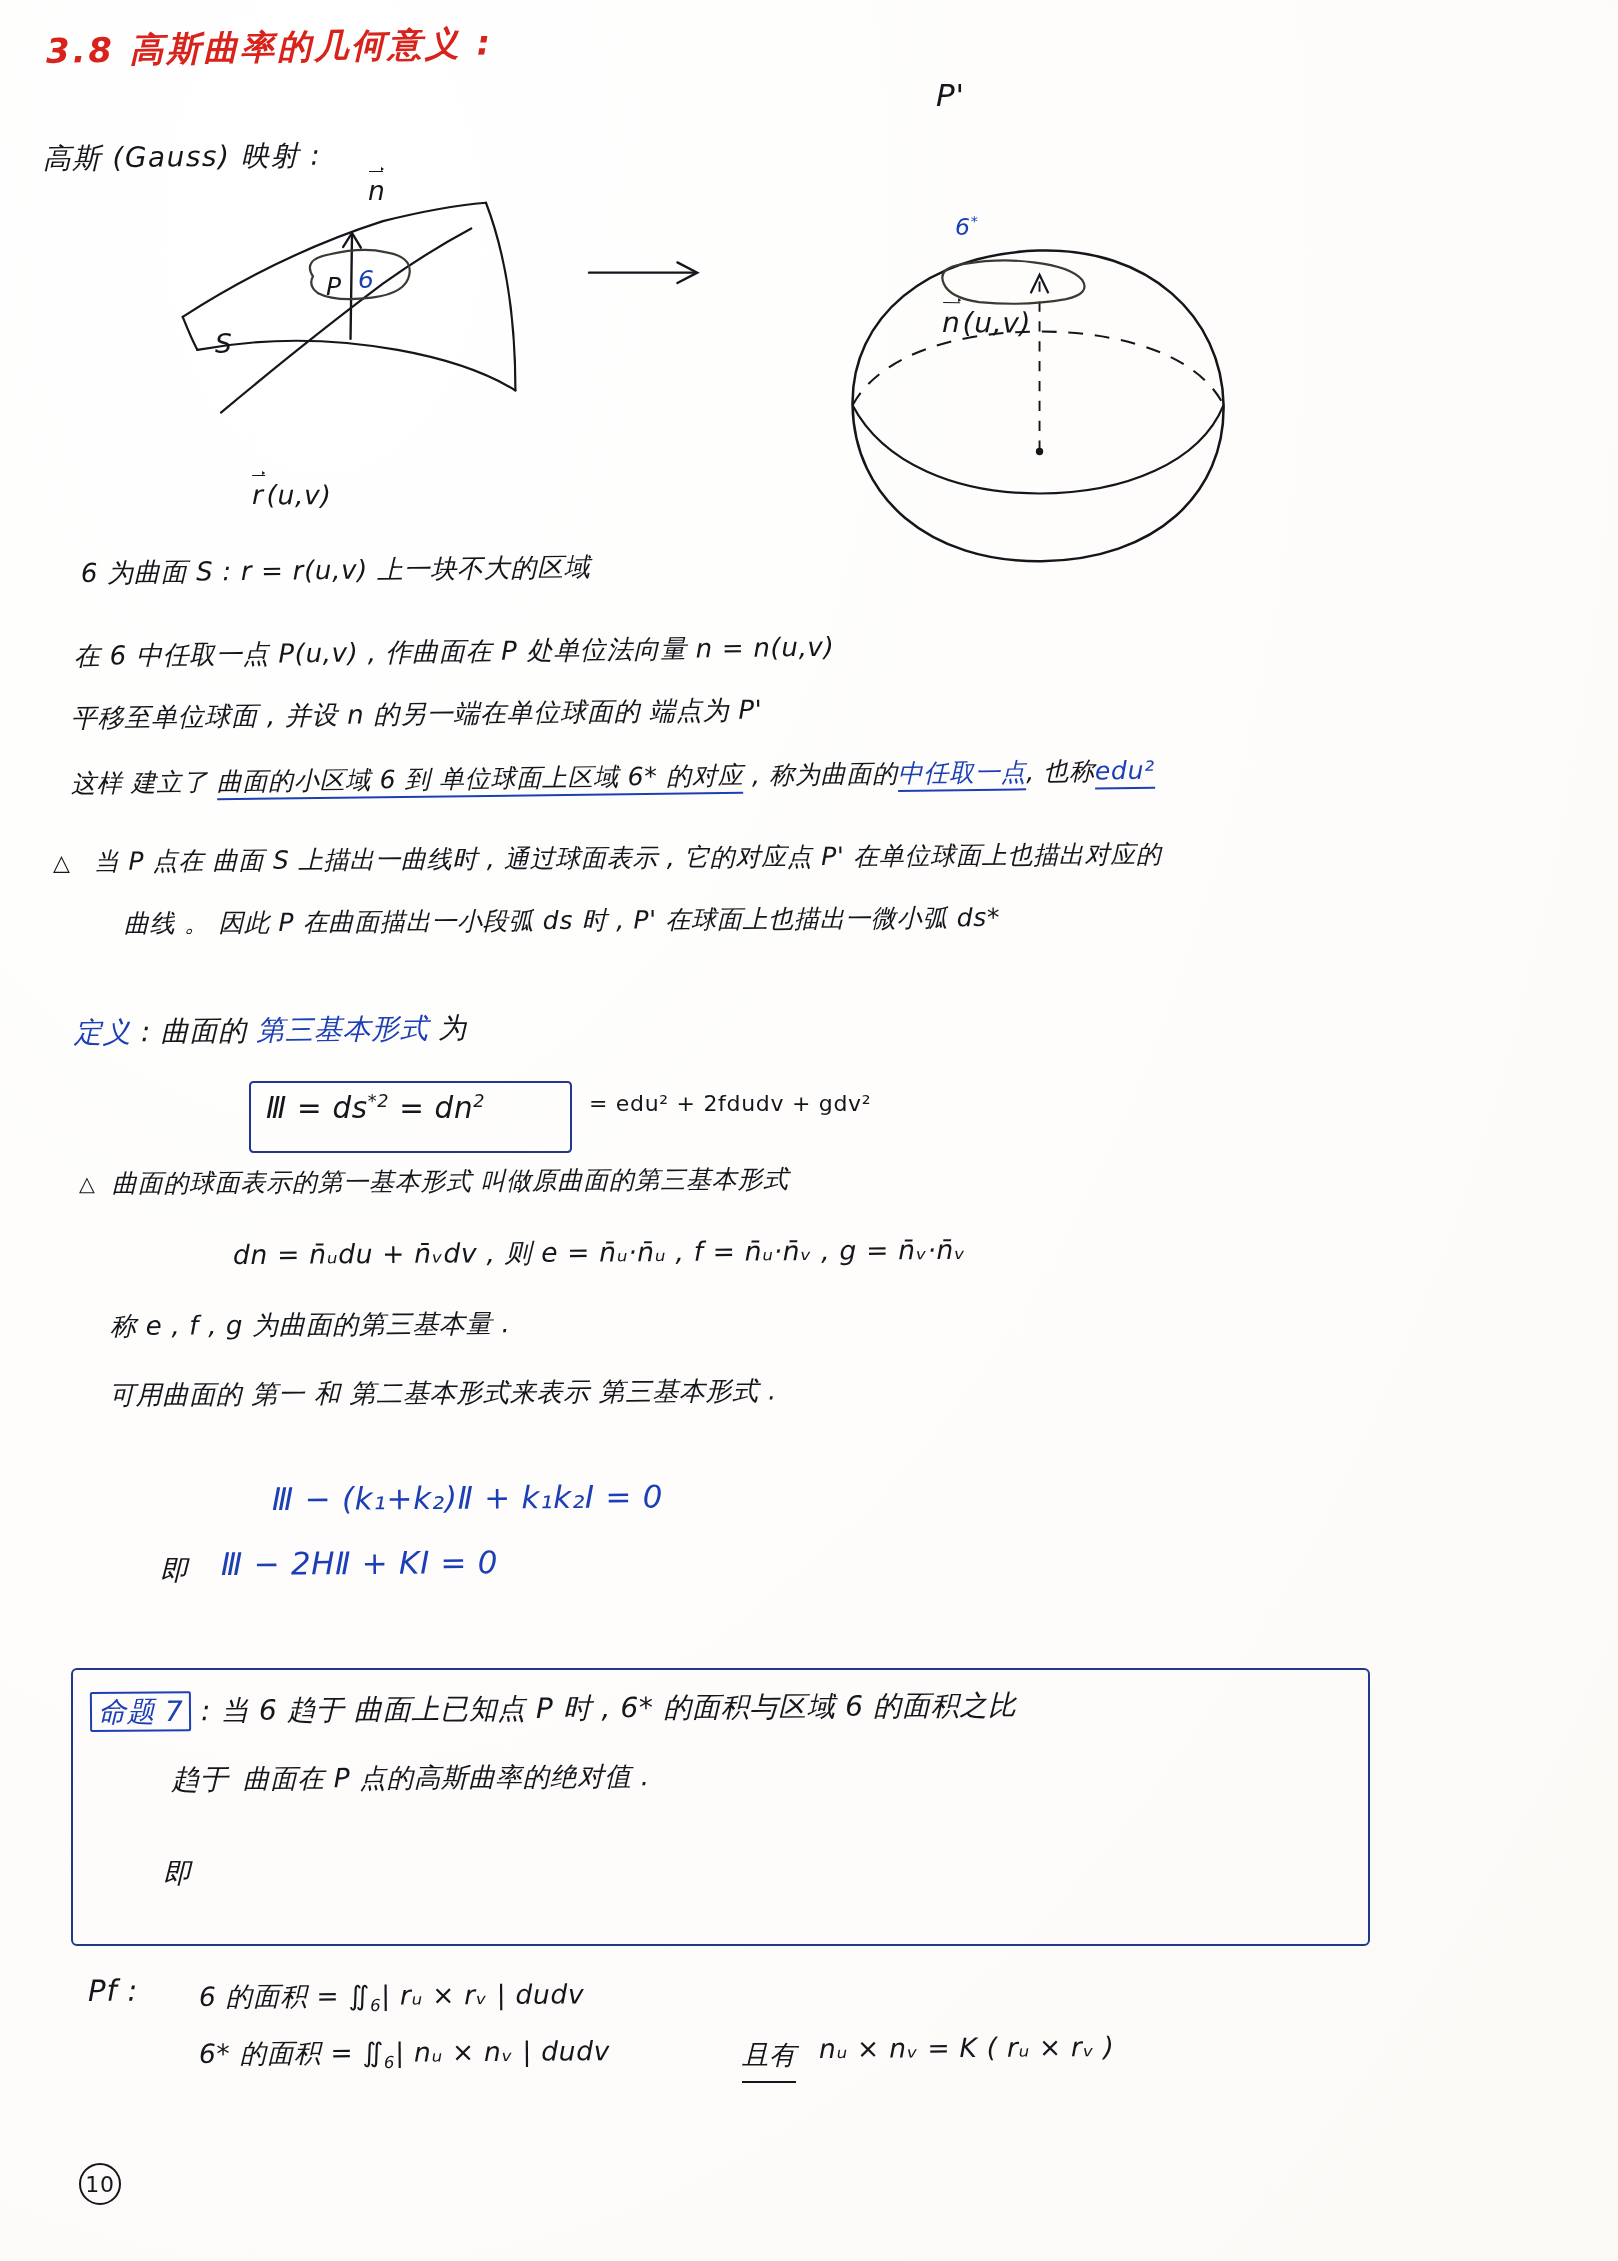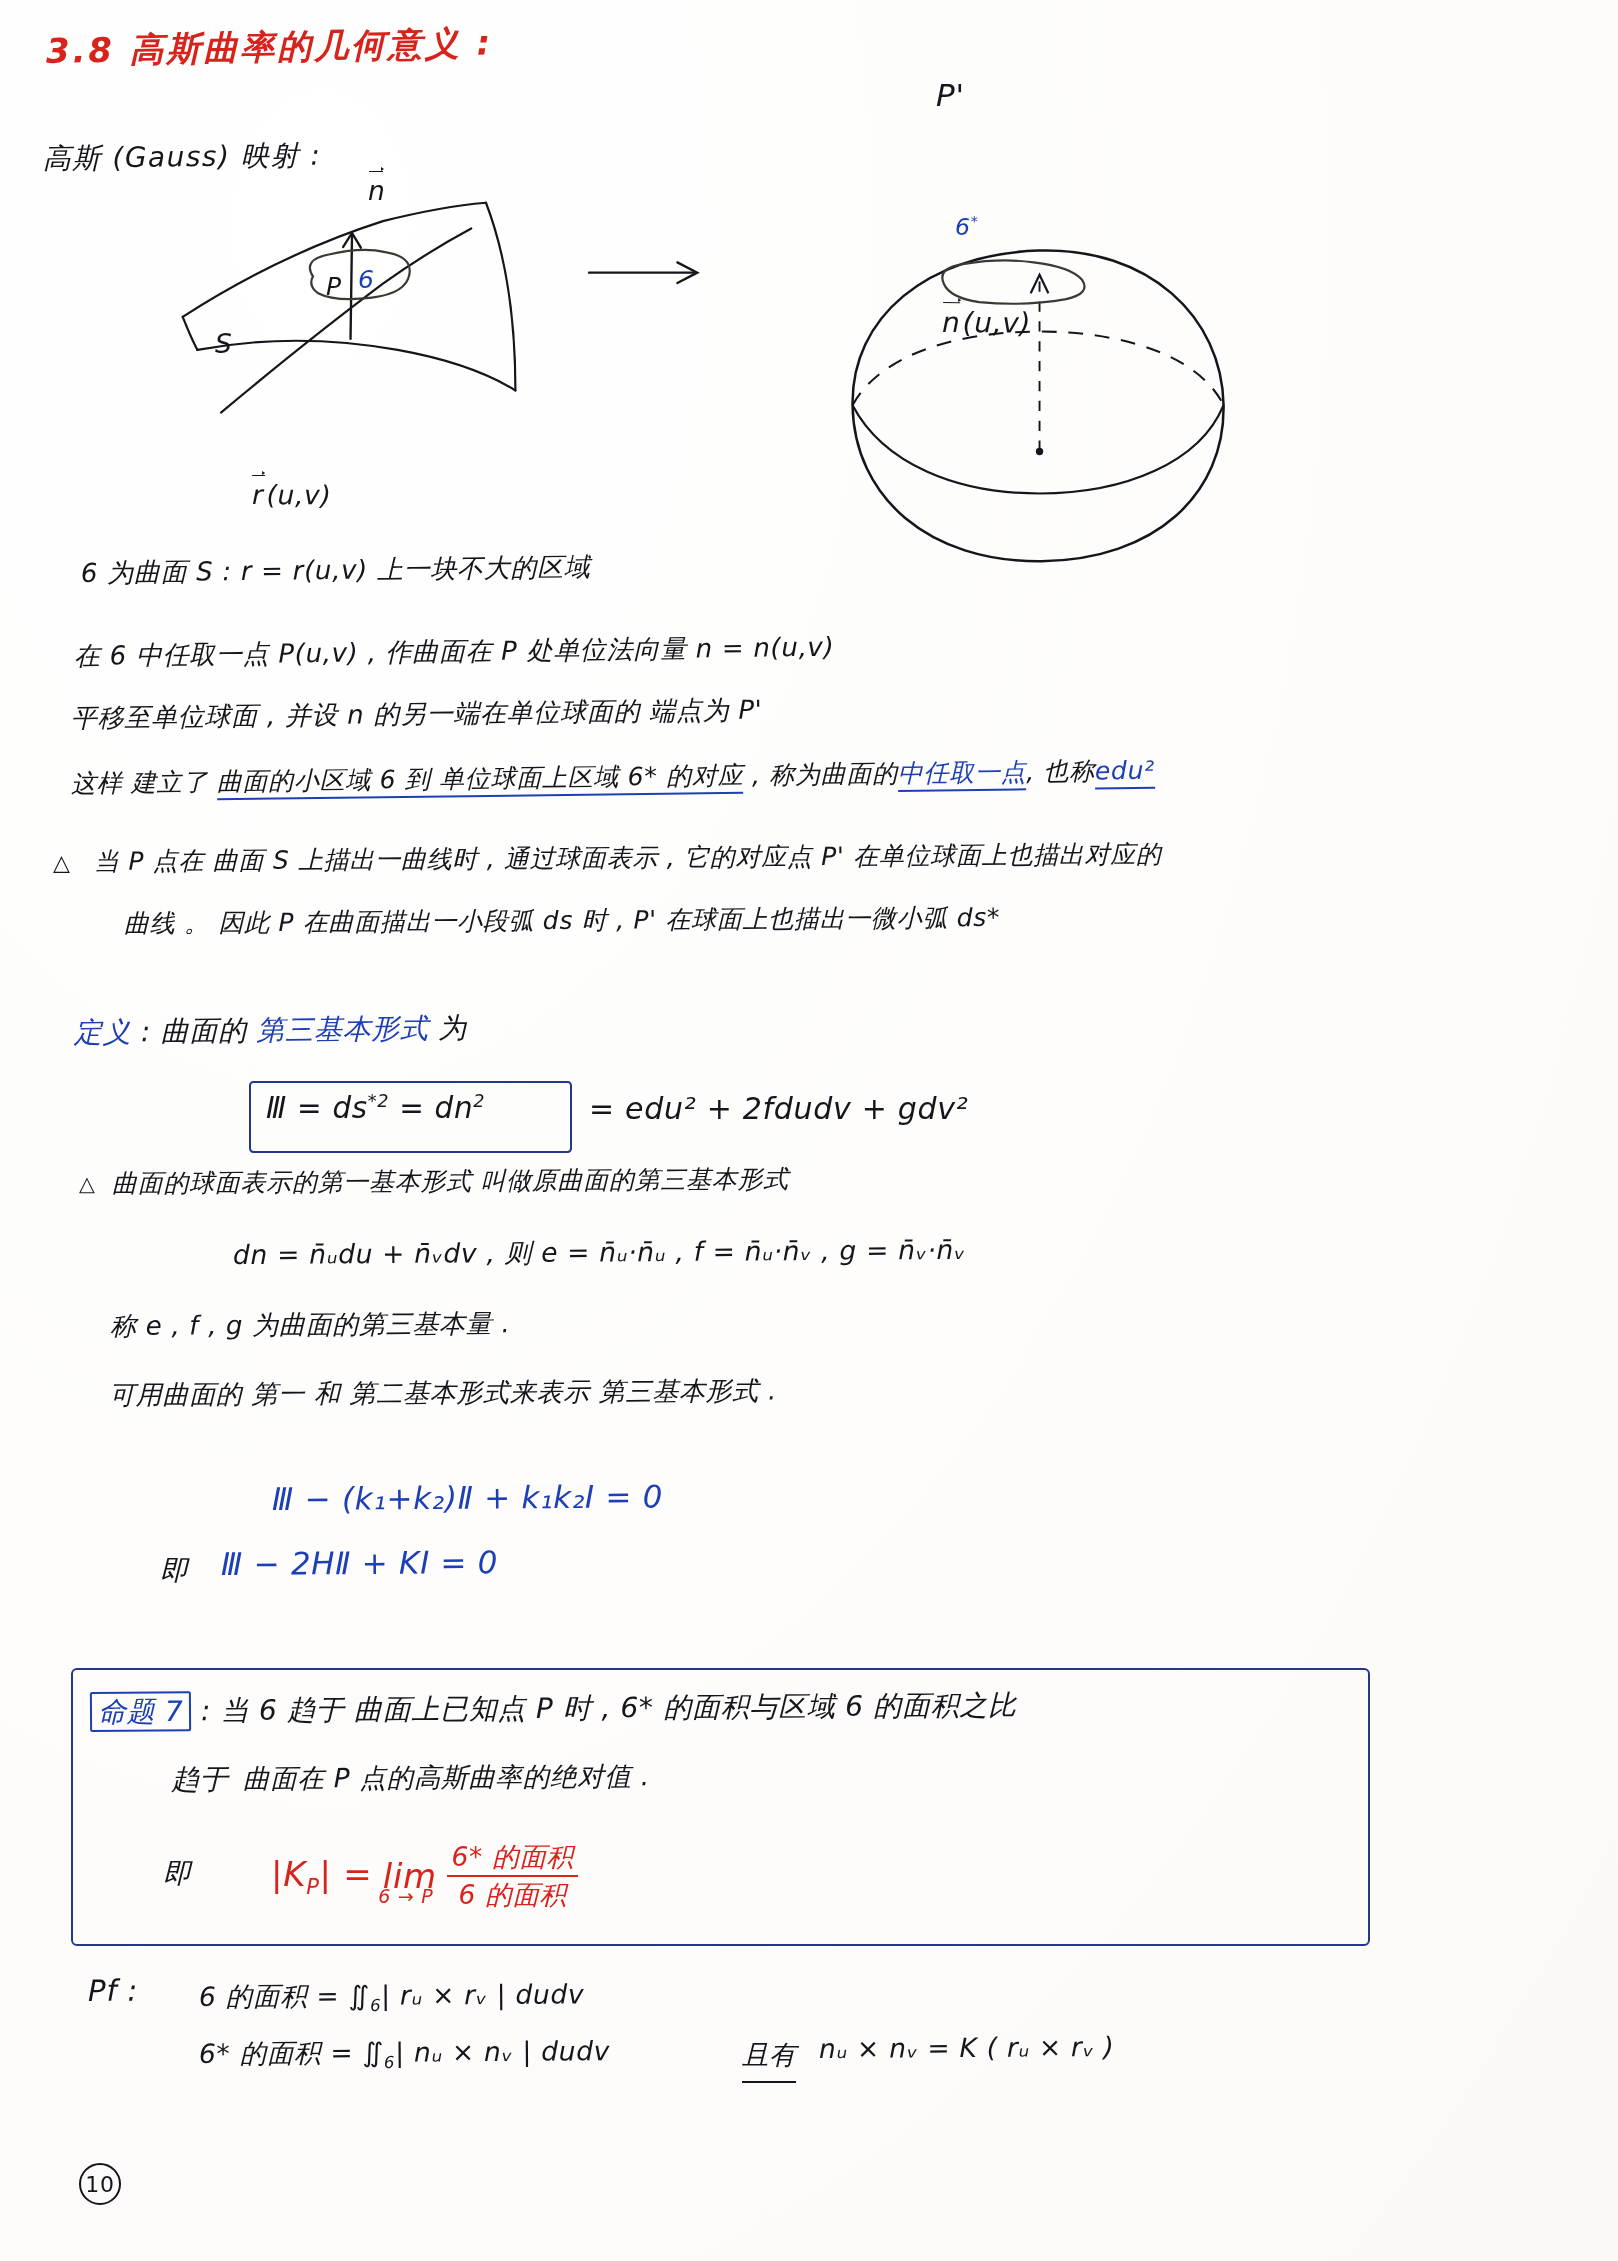--- a/index.html
+++ b/index.html
@@ -189,21 +189,21 @@
   <div class="hw tilt1" style="left:74px; top:1014px; font-size:28px; font-style:italic;">
     <span class="ink-blue">定义</span><span class="ink-black"> : </span><span class="ink-black">曲面的 </span><span class="ink-blue">第三基本形式</span><span class="ink-black"> 为</span>
   </div>
 
   <div class="box-blue" style="left:249px; top:1081px; width:319px; height:68px;"></div>
 
   <div class="hw ink-black" style="left:266px; top:1091px; font-size:29.4px; font-style:italic;">
     <span>Ⅲ</span><span> = ds</span><sup class="sm">*</sup><sup class="sm">2</sup><span> = dn</span><sup class="sm">2</sup>
   </div>
 
-  <div class="hw ink-black" style="left:589px; top:1091px; font-size:30px; font-style:italic;">= edu² + 2fdudv + gdv²</div>
+  <div class="hw ink-black" style="left:589px; top:1091px; font-size:22px; ">= edu² + 2fdudv + gdv²</div>
 
   <div class="hw ink-black" style="left:79px; top:1172px; font-size:20.6px;">△</div>
   <div class="hw ink-black tilt3" style="left:112px; top:1167px; font-size:25px; font-style:italic;">曲面的球面表示的第一基本形式 叫做原曲面的第三基本形式</div>
 
   <div class="hw ink-black tilt3" style="left:233px; top:1237px; font-size:26.5px; font-style:italic;">dn = n̄ᵤdu + n̄ᵥdv ,  则  e = n̄ᵤ·n̄ᵤ ,  f = n̄ᵤ·n̄ᵥ ,  g = n̄ᵥ·n̄ᵥ</div>
 
   <div class="hw ink-black tilt3" style="left:110px; top:1309px; font-size:26px; font-style:italic;">称 e , f , g 为曲面的第三基本量 .</div>
 
   <div class="hw ink-black tilt3" style="left:109px; top:1378px; font-size:26px; font-style:italic;">可用曲面的 第一 和 第二基本形式来表示 第三基本形式 .</div>
 
@@ -216,31 +216,20 @@
 
   <div class="hw tilt3" style="left:90px; top:1693px; font-size:28px; font-style:italic;">
     <span class="ink-blue" style="border:2.2px solid #1d3fb5; padding:1.5px 5.9px; border-radius:2.2px;">命题 7</span><span class="ink-black"> : </span><span class="ink-black">当 6 趋于 曲面上已知点 P 时 , 6* 的面积与区域 6 的面积之比</span>
   </div>
 
   <div class="hw ink-black tilt3" style="left:171px; top:1761px; font-size:28px; font-style:italic;">趋于</div>
   <div class="hw ink-black tilt3" style="left:243px; top:1761px; font-size:26.5px; font-style:italic;">曲面在 P 点的高斯曲率的绝对值 .</div>
 
   <div class="hw ink-black" style="left:163px; top:1855px; font-size:28px; font-style:italic;">即</div>
 
-  <div class="hw ink-red" style="left:271px; top:1839px; font-size:34px; font-style:italic; display:flex; align-items:center; gap:10.3px;">
-    <span><span>|K</span><sub class="sm">P</sub><span>| =</span></span>
-    <span style="position:relative; display:inline-block;">
-      <span>lim</span>
-      <span style="position:absolute; left:-4.4px; top:29.4px; font-size:19px;">6 → P</span>
-    </span>
-    <span class="frac" style="font-size:26.5px;">
-      <span class="num">6* 的面积</span>
-      <span class="den">6 的面积</span>
-    </span>
-  </div>
 
   <div class="hw ink-black tilt3" style="left:88px; top:1974px; font-size:29.4px; font-style:italic;">Pf :</div>
 
   <div class="hw ink-black tilt3" style="left:199px; top:1979px; font-size:26.5px; font-style:italic;">
     <span>6 的面积 = ∬</span><sub class="sm">6</sub><span>| rᵤ × rᵥ | dudv</span>
   </div>
 
   <div class="hw ink-black tilt3" style="left:199px; top:2036px; font-size:26.5px; font-style:italic;">
     <span>6* 的面积 = ∬</span><sub class="sm">6</sub><span>| nᵤ × nᵥ | dudv</span>
   </div>

